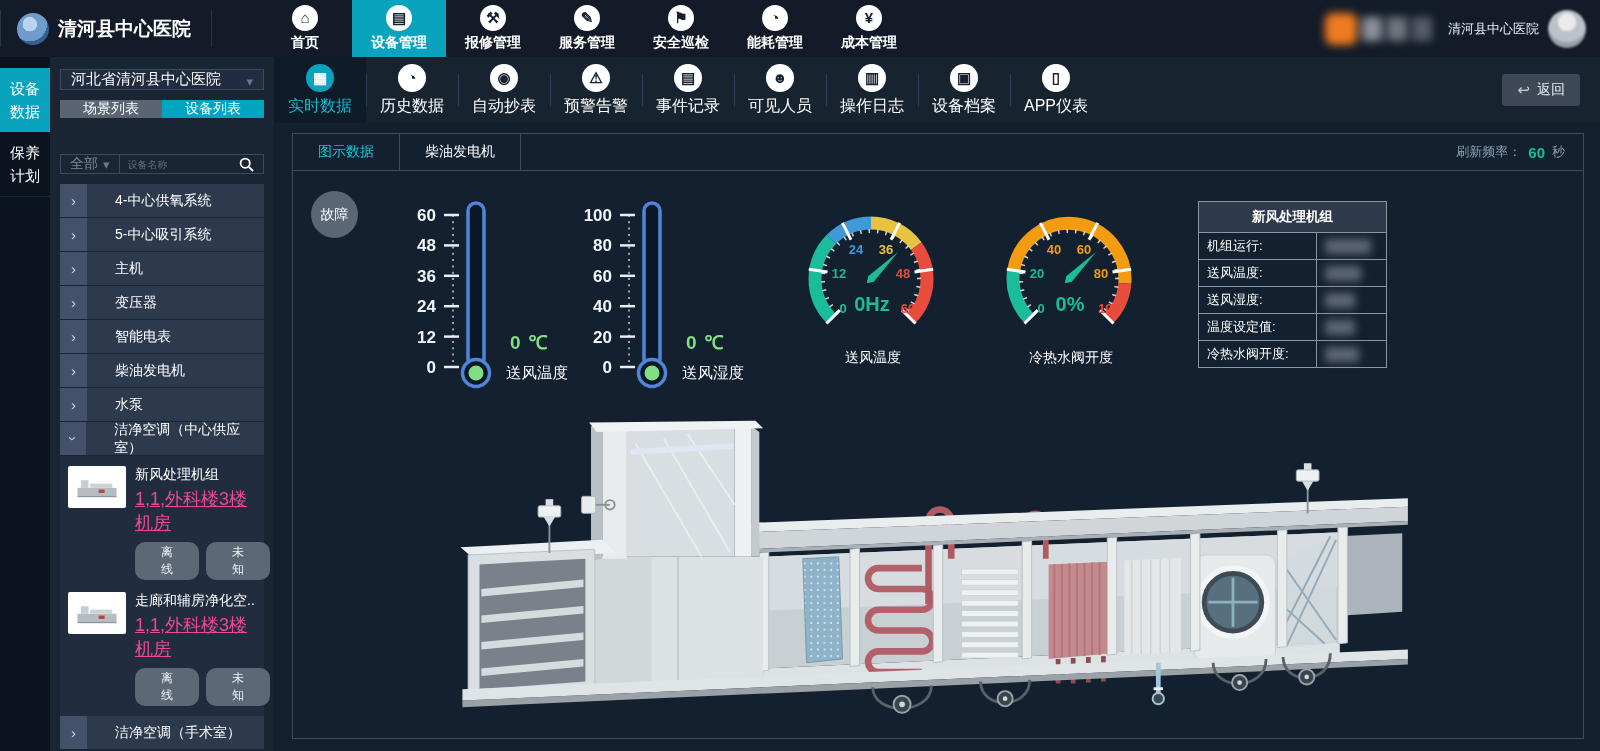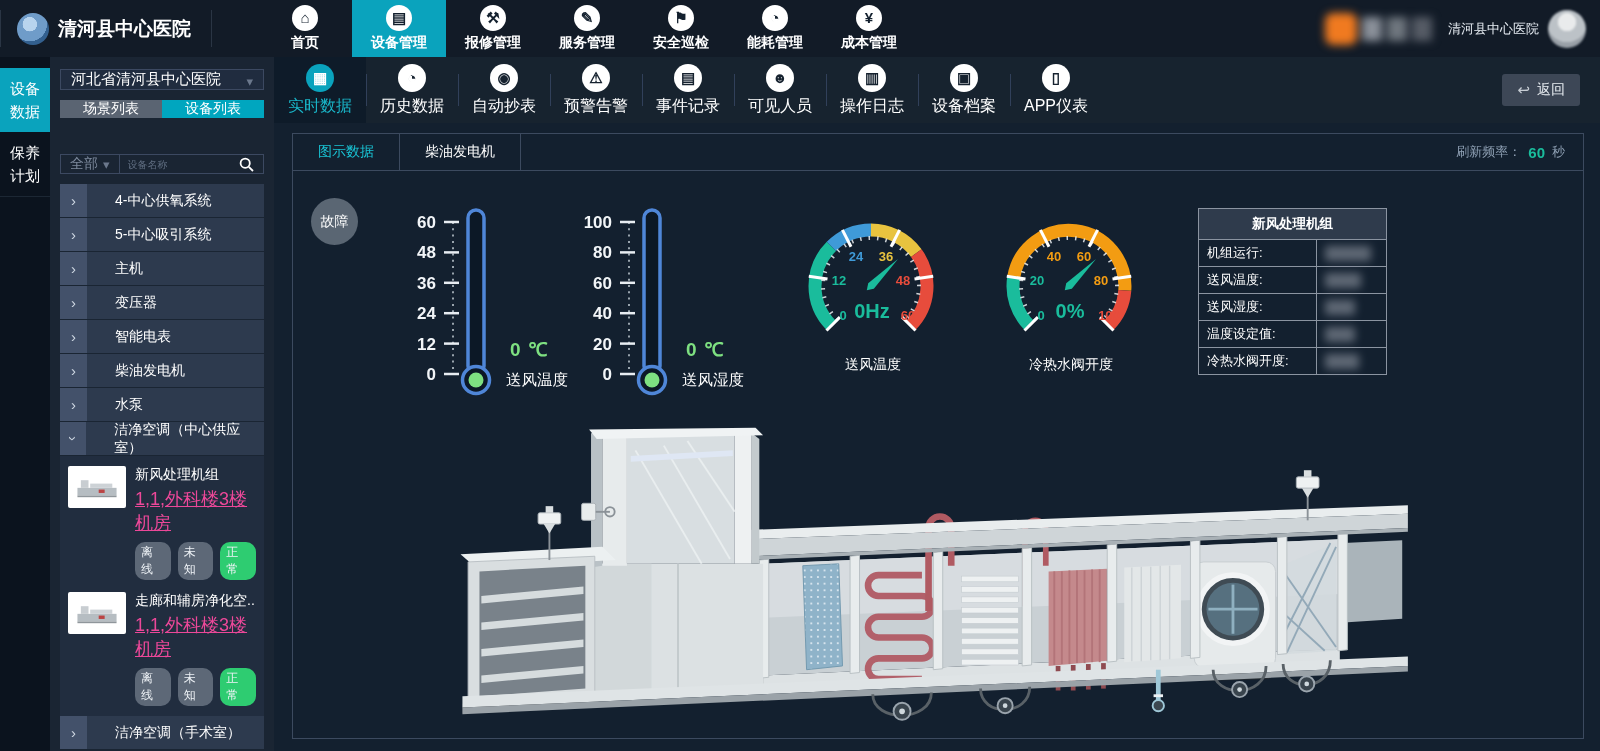--- a/index.html
+++ b/index.html
@@ -53,37 +53,37 @@
   .tree-caret { width:27px; background:#43516a; color:#cfd8e3; display:flex; align-items:center; justify-content:center; font-size:15px; }
   .tree-caret.open span { display:inline-block; transform:rotate(90deg); }
   .tree-label { display:flex; align-items:center; padding-left:28px; font-size:14px; }
   .group-body { background:#212d3f; padding:10px 8px; display:flex; flex-direction:column; gap:12px; }
   .dev-card { display:flex; gap:9px; cursor:pointer; }
   .thumb { width:58px; height:42px; background:#fff; border-radius:2px; flex:none; display:flex; align-items:center; justify-content:center; }
   .dev-info { flex:1; min-width:0; }
   .dev-name { font-size:14px; margin-bottom:3px; white-space:nowrap; overflow:hidden; }
   .dev-loc { font-size:18px; color:#ec4899;text-decoration:underline; }
   .badges { margin-top:7px; display:flex; gap:7px; }
-  .pill { font-size:12px; padding:2px 6px; border-radius:10px; background:#5d6877; color:#eef2f6; }
+  .pill { font-size:12px; padding:2px 26px; border-radius:10px; background:#5d6877; color:#eef2f6; }
   .pill.green { background:#2ecc71; }
 
   .content { flex:1; display:flex; flex-direction:column; background:#13202f; min-width:0; }
   .toolbar { height:66px; background:#17232f; display:flex; align-items:stretch; }
   .tool-tab { width:92px; display:flex; flex-direction:column; align-items:center; justify-content:center; gap:4px; position:relative; cursor:pointer; }
   .tool-tab + .tool-tab::before { content:""; position:absolute; left:0; top:17px; bottom:17px; width:1px; background:#31405a; }
   .tool-tab.active { background:#0e1b29; }
   .ticon { width:28px; height:28px; border-radius:50%; background:#fff; color:#16222f; font-size:15px; line-height:28px; text-align:center; font-weight:bold; }
   .tool-tab.active .ticon { background:#0aa3bd; color:#fff; }
   .tlabel { font-size:16px; }
   .tool-tab.active .tlabel { color:#19b6c9; }
   .tool-spacer { flex:1; }
   .back-btn { align-self:center; margin-right:20px; background:#3d4756; border-radius:3px; padding:7px 15px; font-size:14px; color:#e8edf2; display:flex; align-items:center; gap:7px; cursor:pointer; }
   .back-btn .bicon { font-size:15px; color:#c7cdd4; }
 
-  .box { margin:10px 16px 12px 18px; border:1px solid #3c4a5f; flex:1; display:flex; flex-direction:column; min-height:0;gap:7px; }
+  .box { margin:10px 16px 12px 18px; border:1px solid #3c4a5f; flex:1; display:flex; flex-direction:column; min-height:0; }
   .box-head { height:37px; border-bottom:1px solid #3c4a5f; display:flex; align-items:stretch; flex:none; }
   .vtab { padding:0 25px; display:flex; align-items:center; border-right:1px solid #3c4a5f; cursor:pointer; font-size:14px; }
   .vtab.active { color:#19c3d4; }
   .refresh { margin-left:auto; display:flex; align-items:center; gap:7px; padding-right:18px; font-size:13px; color:#8fa0b4; }
   .refresh .rv { color:#1abc9c; font-size:15px; font-weight:bold; }
 
   .charts { display:flex; align-items:flex-start; padding:14px 10px 0 16px; height:232px; flex:none; }
   .fault-badge { width:47px; height:47px; border-radius:50%; background:#5a6673; display:flex; align-items:center; justify-content:center; font-size:14px; margin:6px 22px 0 2px; flex:none; }
   .thermo { margin-top:2px; flex:none; }
   .gauge-block { display:flex; flex-direction:column; align-items:center; margin-top:16px; flex:none; }

